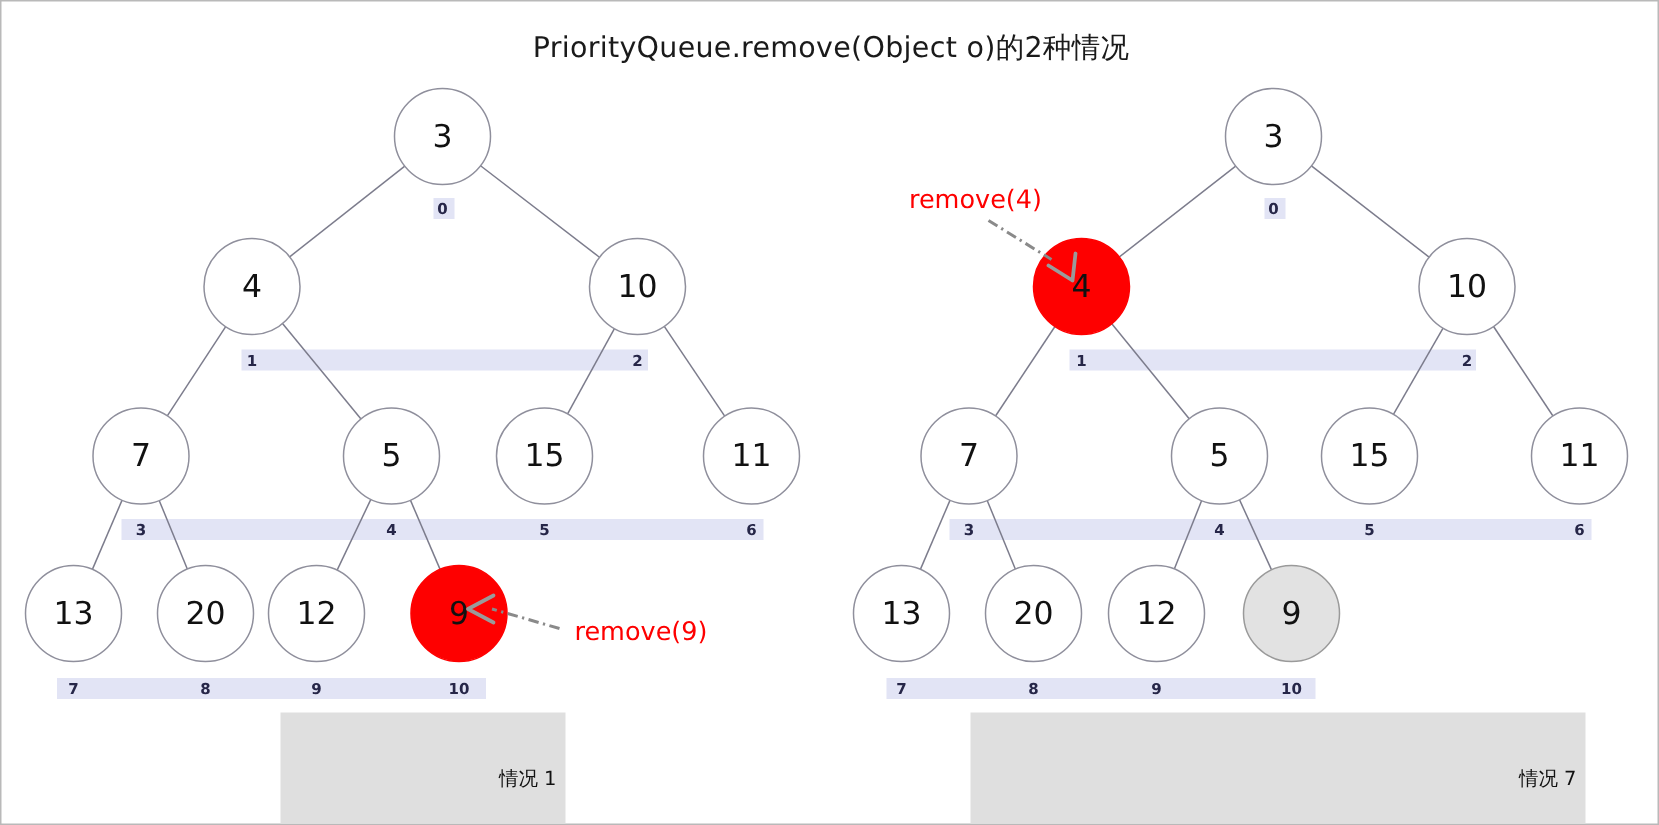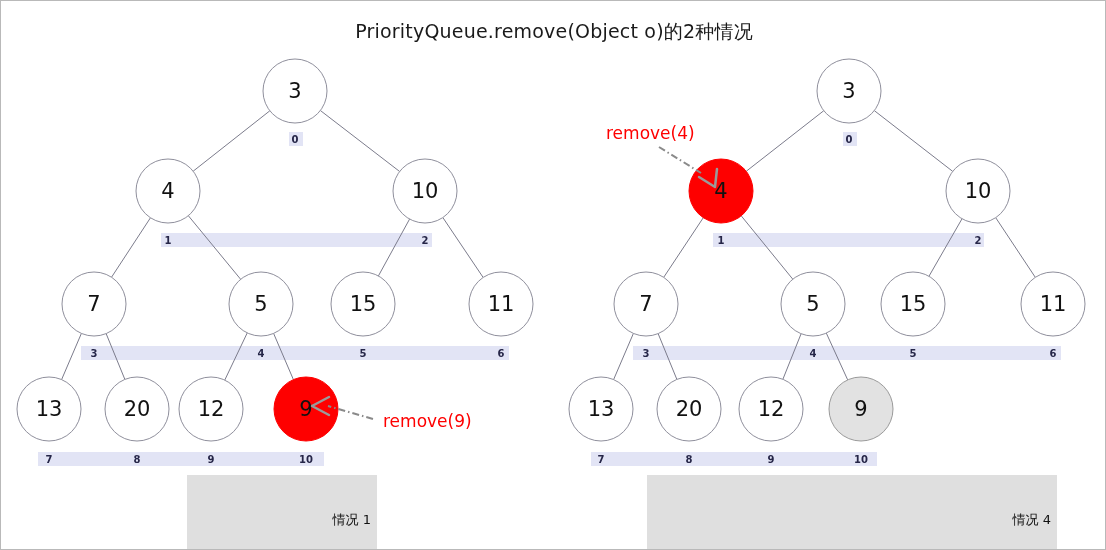--- a/index.html
+++ b/index.html
@@ -266,18 +266,18 @@
       <text x="45" y="133" class="callout-text">remove(4)</text>
     </svg>
 
   <div class="caption" id="caption-left">
     <span class="cap-head">情况 1</span>
     
     
   </div>
 
   <div class="caption" id="caption-right">
-    <span class="cap-head">情况 4</span>
+    <span class="cap-head">情况 7</span>
     
     
   </div>
 
 </div>
 
 </body></html>

